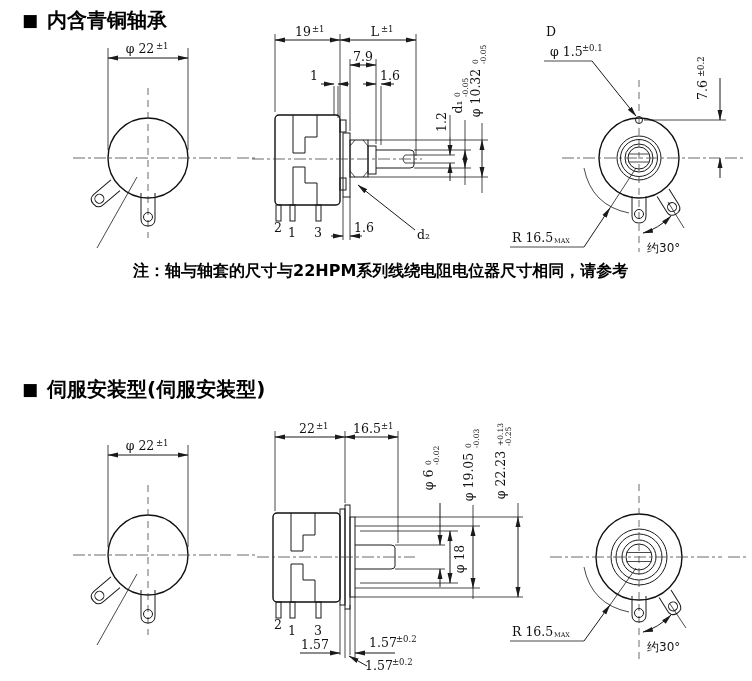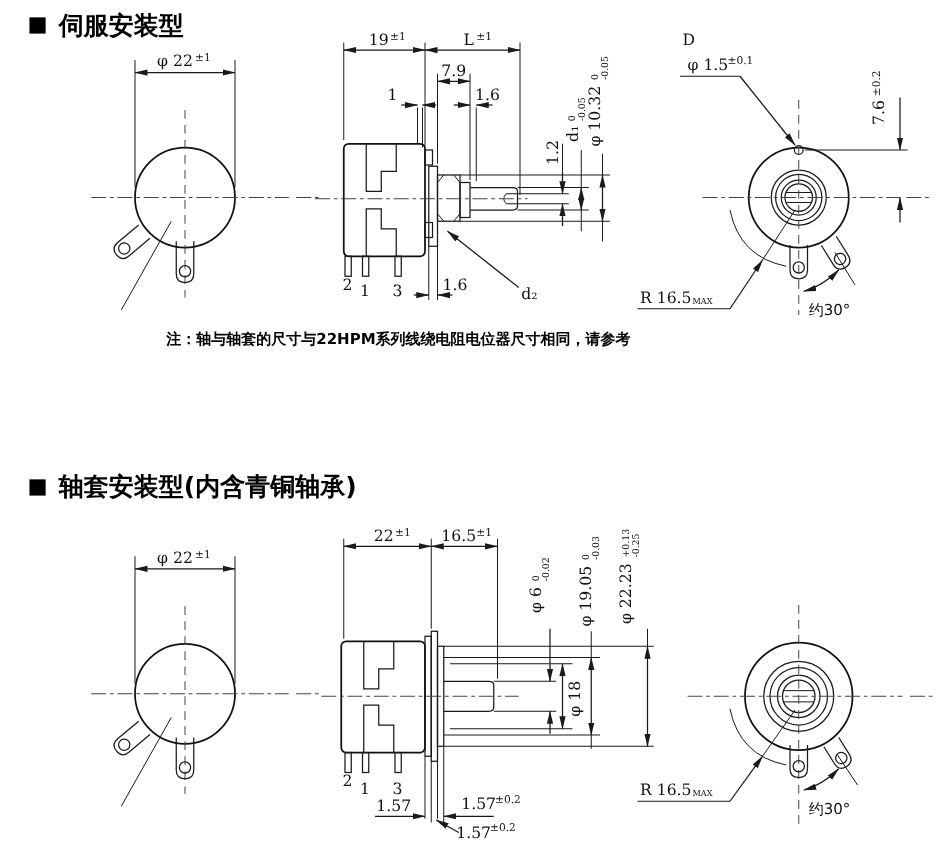--- a/index.html
+++ b/index.html
@@ -1,21 +1,21 @@
 <!DOCTYPE html>
 <html><head>
 <meta charset="utf-8">
 <style>
   html,body{margin:0;padding:0;background:#fff;}
   #stage{position:relative;width:752px;height:681px;background:#ffffff;overflow:hidden;
          font-family:"DejaVu Sans",sans-serif;color:#111;}
   .abs{position:absolute;}
   .sec-title{display:flex;align-items:center;gap:9px;font-size:20px;font-weight:700;color:#000;}
   .sec-title .sq{font-size:17px;line-height:1;}
-  .note{font-size:12px;font-weight:700;line-height:30px;color:#000;}
+  .note{font-size:16px;font-weight:700;line-height:30px;color:#000;}
   .note .l2{padding-left:30px;}
   svg{position:absolute;overflow:visible;}
   .lb{stroke:#111;stroke-width:1.4;fill:none;}
   .ln{stroke:#1a1a1a;stroke-width:1;fill:none;}
   .lt{stroke:#1a1a1a;stroke-width:0.8;fill:none;}
   .cl{stroke:#444;stroke-width:0.8;fill:none;stroke-dasharray:12 3 3 3;}
   .cd{stroke:#444;stroke-width:0.8;fill:none;stroke-dasharray:7 5;}
   .dim{font-family:"DejaVu Serif",serif;font-size:12.5px;fill:#111;}
   .dimm{font-family:"DejaVu Serif",serif;font-size:12.5px;fill:#111;text-anchor:middle;}
   .tol{font-family:"DejaVu Serif",serif;font-size:8.5px;fill:#111;}
@@ -31,21 +31,21 @@
   <svg width="0" height="0">
     <defs>
       <marker id="arr" markerUnits="userSpaceOnUse" markerWidth="11" markerHeight="7" refX="10" refY="3.5" orient="auto-start-reverse">
         <path d="M0,1 L10.5,3.5 L0,6 Z" fill="#1a1a1a"></path>
       </marker>
     </defs>
   </svg>
 
   <div class="abs sec-title" style="left:22px;top:7px;">
     <span class="sq">■</span>
-    <span>伺服安装型</span>
+    <span>内含青铜轴承</span>
   </div>
 
   <svg style="left:55px;top:40px;" width="210" height="235">
     <g>
       <text class="dimm" x="85" y="13">φ 22</text>
       <text class="tol" x="101" y="9">±1</text>
       <line class="ln" x1="53" y1="18" x2="133" y2="18" marker-start="url(#arr)" marker-end="url(#arr)"></line>
       <line class="lt" x1="53" y1="8" x2="53" y2="110"></line>
       <line class="lt" x1="133" y1="8" x2="133" y2="110"></line>
     </g>
@@ -222,21 +222,21 @@
       <text class="cjk" x="137" y="232">约30°</text>
     </g>
   </svg>
 
   <div class="abs note" style="left:133px;top:256px;width:560px;">
     <div>注：轴与轴套的尺寸与22HPM系列线绕电阻电位器尺寸相同，请参考</div>
   </div>
 
   <div class="abs sec-title" style="left:22px;top:376px;">
     <span class="sq">■</span>
-    <span>轴套安装型(内含青铜轴承)</span>
+    <span>伺服安装型(伺服安装型)</span>
   </div>
 
   <svg style="left:55px;top:433px;" width="210" height="240">
     <g transform="translate(0,4)">
       <g>
         <text class="dimm" x="85" y="13">φ 22</text>
         <text class="tol" x="101" y="9">±1</text>
         <line class="ln" x1="53" y1="18" x2="133" y2="18" marker-start="url(#arr)" marker-end="url(#arr)"></line>
         <line class="lt" x1="53" y1="8" x2="53" y2="110"></line>
         <line class="lt" x1="133" y1="8" x2="133" y2="110"></line>

